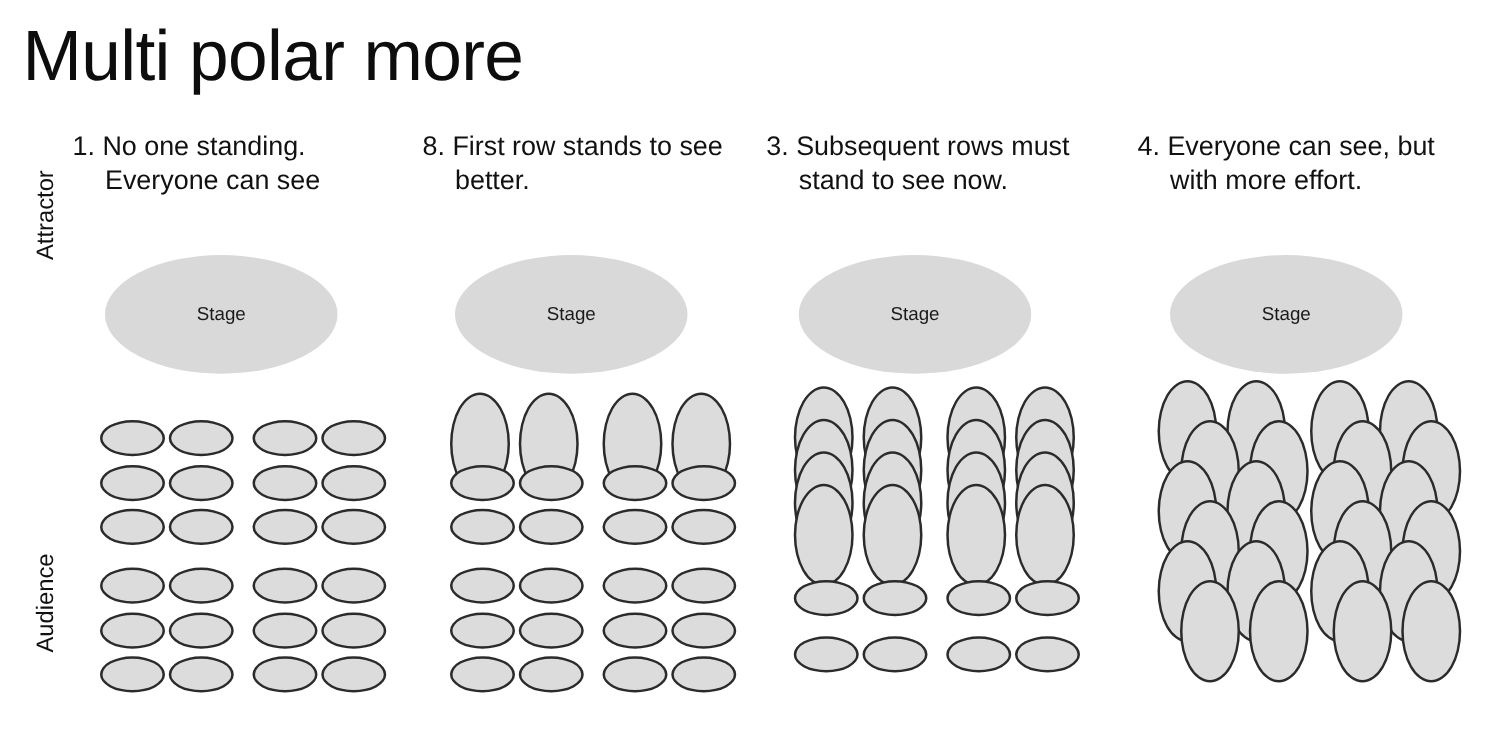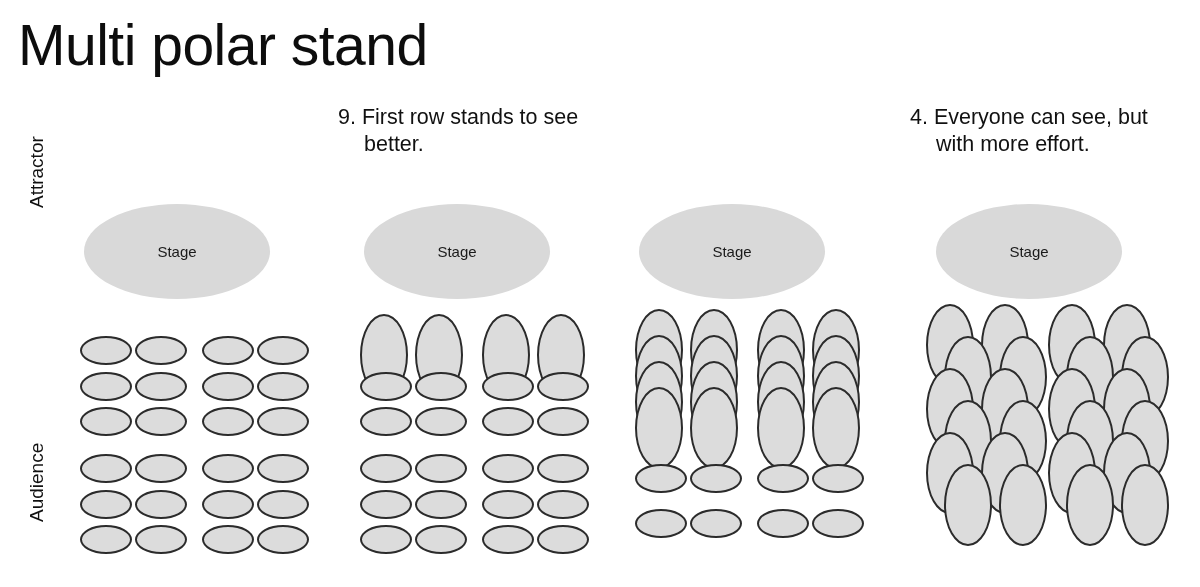--- a/index.html
+++ b/index.html
@@ -116,26 +116,27 @@
   .person.standing {
     width: 48px;
     height: 82px;
   }
 </style>
 </head>
 <body style="background: rgb(255, 255, 255);">
 
 <div id="canvas">
 
-  <div class="title">Multi polar stand</div>
+  <div class="title">Multi polar more</div>
 
   <div class="axis-label axis-attractor">Attractor</div>
   <div class="axis-label axis-audience">Audience</div>
 
   <div class="panel" id="panel-0">
+    <div class="panel-heading">1. No one standing. Everyone can see</div>
     <div class="stage" style="left: 34px; top: 100px; background: rgb(217, 217, 217);">
       <span class="stage-label">Stage</span>
     </div>
     <div class="audience">
         <div class="person seated" style="left: 30px; top: 232px; background: rgb(220, 220, 220); border-color: rgb(43, 43, 43); z-index: 1;"></div>
         <div class="person seated" style="left: 85px; top: 232px; background: rgb(220, 220, 220); border-color: rgb(43, 43, 43); z-index: 2;"></div>
         <div class="person seated" style="left: 152px; top: 232px; background: rgb(220, 220, 220); border-color: rgb(43, 43, 43); z-index: 3;"></div>
         <div class="person seated" style="left: 207px; top: 232px; background: rgb(220, 220, 220); border-color: rgb(43, 43, 43); z-index: 4;"></div>
         <div class="person seated" style="left: 30px; top: 268px; background: rgb(220, 220, 220); border-color: rgb(43, 43, 43); z-index: 5;"></div>
         <div class="person seated" style="left: 85px; top: 268px; background: rgb(220, 220, 220); border-color: rgb(43, 43, 43); z-index: 6;"></div>
@@ -154,21 +155,21 @@
         <div class="person seated" style="left: 152px; top: 386px; background: rgb(220, 220, 220); border-color: rgb(43, 43, 43); z-index: 19;"></div>
         <div class="person seated" style="left: 207px; top: 386px; background: rgb(220, 220, 220); border-color: rgb(43, 43, 43); z-index: 20;"></div>
         <div class="person seated" style="left: 30px; top: 421px; background: rgb(220, 220, 220); border-color: rgb(43, 43, 43); z-index: 21;"></div>
         <div class="person seated" style="left: 85px; top: 421px; background: rgb(220, 220, 220); border-color: rgb(43, 43, 43); z-index: 22;"></div>
         <div class="person seated" style="left: 152px; top: 421px; background: rgb(220, 220, 220); border-color: rgb(43, 43, 43); z-index: 23;"></div>
         <div class="person seated" style="left: 207px; top: 421px; background: rgb(220, 220, 220); border-color: rgb(43, 43, 43); z-index: 24;"></div>
       </div>
   </div>
 
   <div class="panel" id="panel-1">
-    <div class="panel-heading">9. First row stands to see better.</div>
+    <div class="panel-heading">8. First row stands to see better.</div>
     <div class="stage" style="left: 34px; top: 100px; background: rgb(217, 217, 217);">
       <span class="stage-label">Stage</span>
     </div>
     <div class="audience">
         <div class="person standing" style="left: 30px; top: 210px; background: rgb(220, 220, 220); border-color: rgb(43, 43, 43); z-index: 1;"></div>
         <div class="person standing" style="left: 85px; top: 210px; background: rgb(220, 220, 220); border-color: rgb(43, 43, 43); z-index: 2;"></div>
         <div class="person standing" style="left: 152px; top: 210px; background: rgb(220, 220, 220); border-color: rgb(43, 43, 43); z-index: 3;"></div>
         <div class="person standing" style="left: 207px; top: 210px; background: rgb(220, 220, 220); border-color: rgb(43, 43, 43); z-index: 4;"></div>
         <div class="person seated" style="left: 30px; top: 268px; background: rgb(220, 220, 220); border-color: rgb(43, 43, 43); z-index: 5;"></div>
         <div class="person seated" style="left: 85px; top: 268px; background: rgb(220, 220, 220); border-color: rgb(43, 43, 43); z-index: 6;"></div>
@@ -187,20 +188,21 @@
         <div class="person seated" style="left: 152px; top: 386px; background: rgb(220, 220, 220); border-color: rgb(43, 43, 43); z-index: 19;"></div>
         <div class="person seated" style="left: 207px; top: 386px; background: rgb(220, 220, 220); border-color: rgb(43, 43, 43); z-index: 20;"></div>
         <div class="person seated" style="left: 30px; top: 421px; background: rgb(220, 220, 220); border-color: rgb(43, 43, 43); z-index: 21;"></div>
         <div class="person seated" style="left: 85px; top: 421px; background: rgb(220, 220, 220); border-color: rgb(43, 43, 43); z-index: 22;"></div>
         <div class="person seated" style="left: 152px; top: 421px; background: rgb(220, 220, 220); border-color: rgb(43, 43, 43); z-index: 23;"></div>
         <div class="person seated" style="left: 207px; top: 421px; background: rgb(220, 220, 220); border-color: rgb(43, 43, 43); z-index: 24;"></div>
       </div>
   </div>
 
   <div class="panel" id="panel-2">
+    <div class="panel-heading">3. Subsequent rows must stand to see now.</div>
     <div class="stage" style="left: 34px; top: 100px; background: rgb(217, 217, 217);">
       <span class="stage-label">Stage</span>
     </div>
     <div class="audience">
         <div class="person standing" style="left: 30px; top: 205px; background: rgb(220, 220, 220); border-color: rgb(43, 43, 43); z-index: 1;"></div>
         <div class="person standing" style="left: 85px; top: 205px; background: rgb(220, 220, 220); border-color: rgb(43, 43, 43); z-index: 2;"></div>
         <div class="person standing" style="left: 152px; top: 205px; background: rgb(220, 220, 220); border-color: rgb(43, 43, 43); z-index: 3;"></div>
         <div class="person standing" style="left: 207px; top: 205px; background: rgb(220, 220, 220); border-color: rgb(43, 43, 43); z-index: 4;"></div>
         <div class="person standing" style="left: 30px; top: 231px; background: rgb(220, 220, 220); border-color: rgb(43, 43, 43); z-index: 5;"></div>
         <div class="person standing" style="left: 85px; top: 231px; background: rgb(220, 220, 220); border-color: rgb(43, 43, 43); z-index: 6;"></div>

